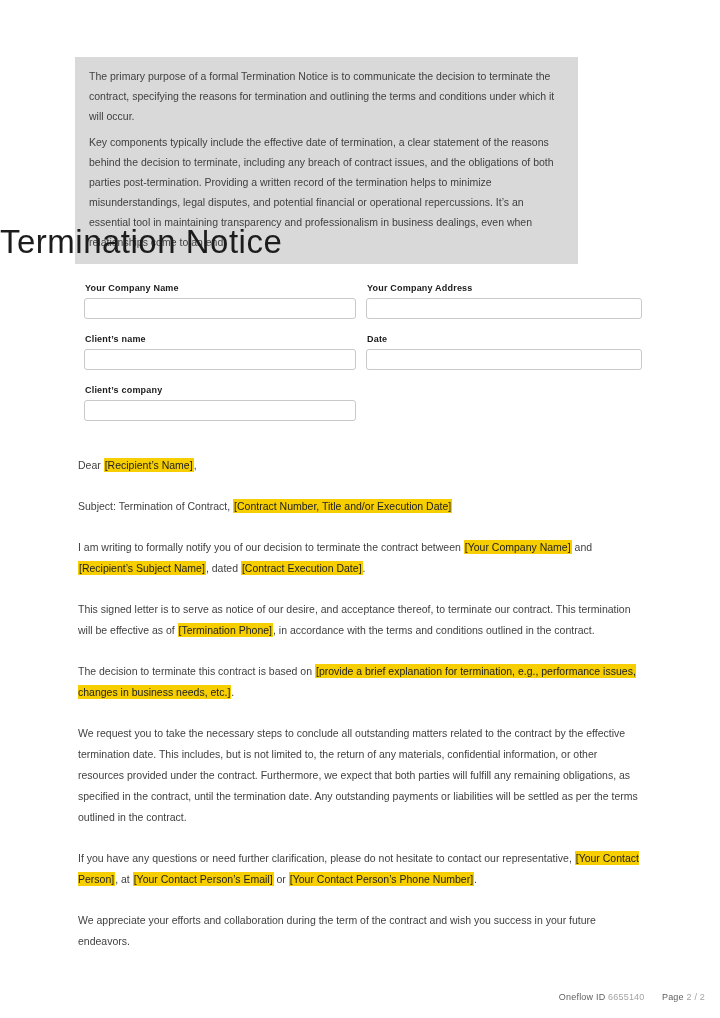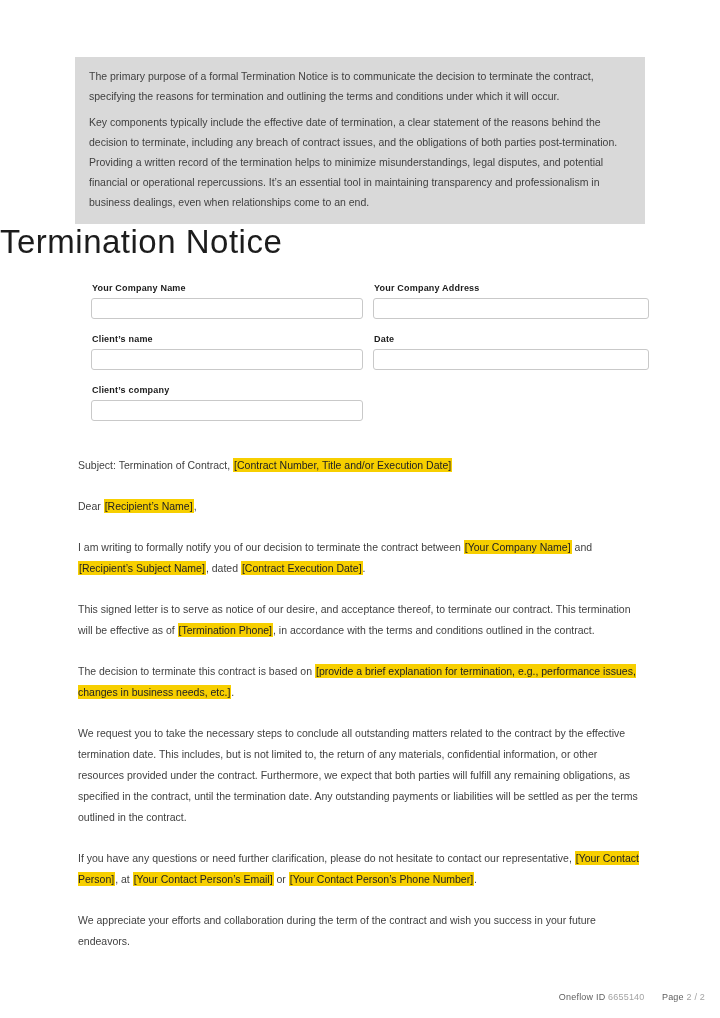--- a/index.html
+++ b/index.html
@@ -2,31 +2,31 @@
 <html style="--highlight: #f7cf00; --intro-bg: #d9d9d9;"><head>
 <meta charset="utf-8">
 <style>
   html,body { margin:0; padding:0; background:#ffffff; }
   .page {
     position:relative; width:720px; height:1018px; margin:0 auto;
     background:#ffffff; overflow:hidden;
     font-family:"Liberation Sans", sans-serif; color:#3f3f3f;
   }
   .intro-box {
-    position:absolute; left:75px; top:57px; width:570px; box-sizing:border-box;
+    position:absolute; left:75px; top:57px; width:503px; box-sizing:border-box;
     background:var(--intro-bg, #d9d9d9); padding:9px 16px 6px 14px;
   }
   .intro-box p { margin:0 0 6px 0; font-size:10.5px; line-height:20px; color:#414141; }
   .doc-title {
     position:absolute; top:222px; left:0; width:720px; text-align:left;
     font-size:33px; line-height:40px; font-weight:400; color:#1c1c1c; letter-spacing:0.5px;
     margin:0;
   }
   .form {
-    position:absolute; left:91px; top:283px; width:558px;
+    position:absolute; left:84px; top:283px; width:558px;
     display:grid; grid-template-columns:272px 276px; column-gap:10px; row-gap:15px;
   }
   .field label {
     display:block; font-size:9px; font-weight:bold; color:#1b1b1b;
     margin:0 0 5px 1px; letter-spacing:0.2px;
   }
   .field input {
     display:block; width:100%; box-sizing:border-box; height:21px;
     border:1px solid #c9c9c9; border-radius:3px; background:#fff;
     font-family:inherit; font-size:10.5px; color:#3f3f3f; padding:0 6px; outline:none;
@@ -73,22 +73,22 @@
       <label>Date</label>
       <input type="text" value="" style="">
     </div>
     <div class="field">
       <label>Client’s company</label>
       <input type="text" value="" style="">
     </div>
   </div>
 
   <div class="letter">
+    <p><span>Dear </span><span class="hl">[Recipient’s Name]</span><span>,</span></p>
     <p><span>Subject: Termination of Contract, </span><span class="hl">[Contract Number, Title and/or Execution Date]</span></p>
-    <p><span>Dear </span><span class="hl">[Recipient’s Name]</span><span>,</span></p>
     <p><span>I am writing to formally notify you of our decision to terminate the contract between </span><span class="hl">[Your Company Name]</span><span> and </span><span class="hl">[Recipient’s Subject Name]</span><span>, dated </span><span class="hl">[Contract Execution Date]</span><span>.</span></p>
     <p><span>This signed letter is to serve as notice of our desire, and acceptance thereof, to terminate our contract. This termination will be effective as of </span><span class="hl">[Termination Phone]</span><span>, in accordance with the terms and conditions outlined in the contract.</span></p>
     <p><span>The decision to terminate this contract is based on </span><span class="hl">[provide a brief explanation for termination, e.g., performance issues, changes in business needs, etc.]</span><span>.</span></p>
     <p><span>We request you to take the necessary steps to conclude all outstanding matters related to the contract by the effective termination date. This includes, but is not limited to, the return of any materials, confidential information, or other resources provided under the contract. Furthermore, we expect that both parties will fulfill any remaining obligations, as specified in the contract, until the termination date. Any outstanding payments or liabilities will be settled as per the terms outlined in the contract.</span></p>
     <p><span>If you have any questions or need further clarification, please do not hesitate to contact our representative, </span><span class="hl">[Your Contact Person]</span><span>, at </span><span class="hl">[Your Contact Person’s Email]</span><span> or </span><span class="hl">[Your Contact Person’s Phone Number]</span><span>.</span></p>
     <p><span>We appreciate your efforts and collaboration during the term of the contract and wish you success in your future endeavors.</span></p>
   </div>
 
   <div class="footer">
     <b>Oneflow ID</b>

